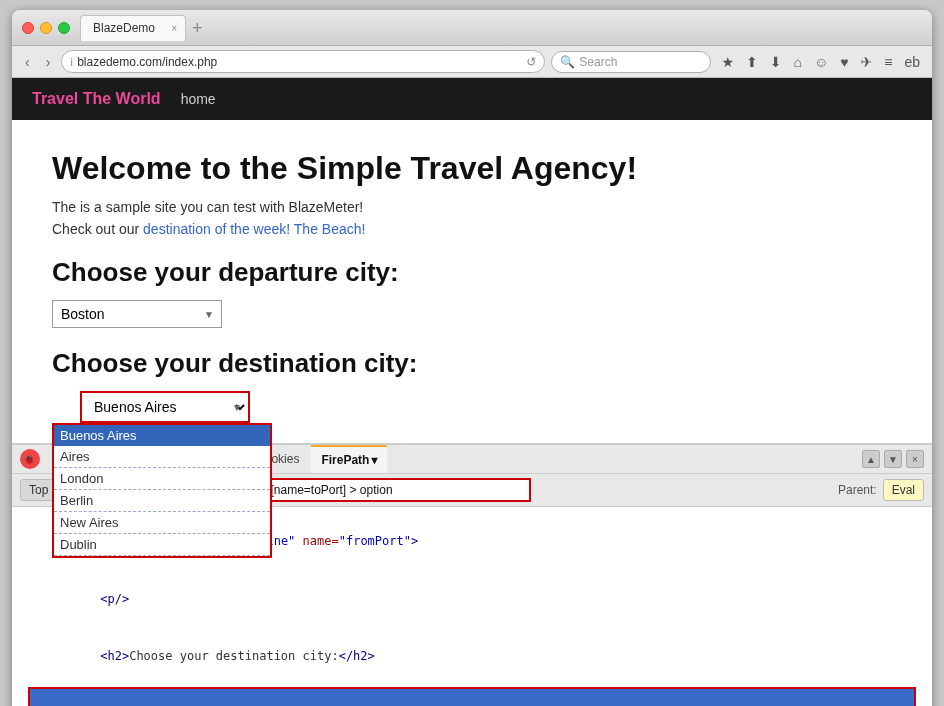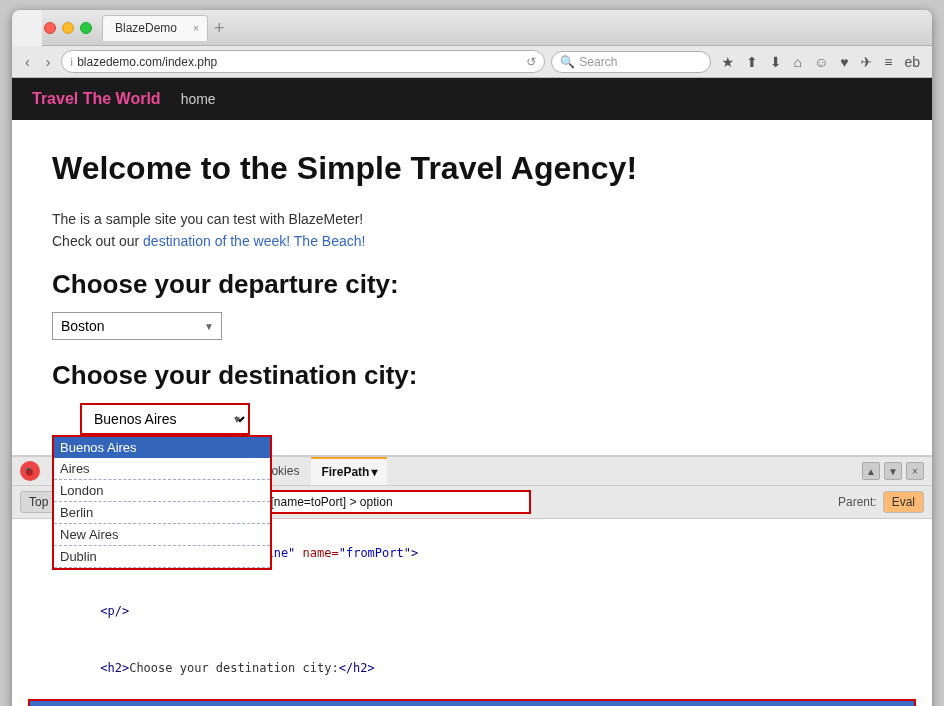--- a/index.html
+++ b/index.html
@@ -12,23 +12,22 @@
       border-radius: 8px;
       overflow: hidden;
       box-shadow: 0 2px 10px rgba(0,0,0,0.4);
       background: #f0f0f0;
     }
     .title-bar {
       background: linear-gradient(to bottom, #e8e8e8, #d0d0d0);
       height: 36px;
       display: flex;
       align-items: center;
-      padding: 0 2px;
+      padding: 0 10px;
       border-bottom: 1px solid #b0b0b0;
-      margin-left: 30px;
     }
     .traffic-lights {
       display: flex;
       gap: 6px;
       margin-right: 10px;
     }
     .traffic-light {
       width: 12px; height: 12px;
       border-radius: 50%;
       cursor: pointer;
@@ -147,21 +146,21 @@
       text-decoration: none;
       cursor: pointer;
     }
     .site-body {
       padding: 30px 40px 20px;
     }
     .welcome-heading {
       font-size: 32px;
       font-weight: bold;
       color: #111;
-      margin-bottom: 24px;
+      margin-bottom: 12px;
     }
     .subtitle {
       font-size: 14px;
       color: #333;
       margin-bottom: 6px;
     }
     .destination-link {
       color: #3366cc;
       text-decoration: none;
     }
@@ -343,21 +342,21 @@
     }
     .parent-label {
       font-size: 12px;
       color: #555;
       margin-left: auto;
     }
     .eval-btn {
       padding: 3px 8px;
       font-size: 12px;
       color: #333;
-      background: #fdba74;
+      background: #fef9c3;
       border: 1px solid #bbb;
       border-radius: 3px;
       cursor: pointer;
     }
 
     .devtools-code {
       padding: 6px 16px;
       font-size: 12px;
       font-family: monospace;
       line-height: 1.6;

